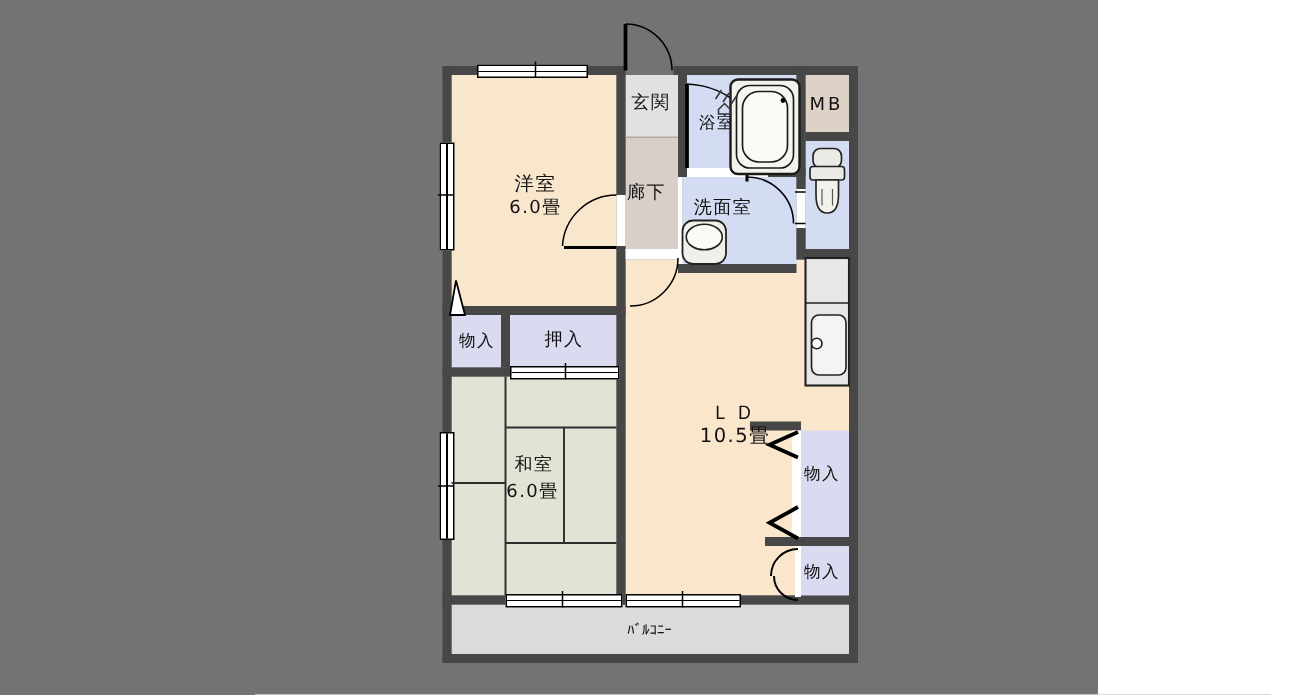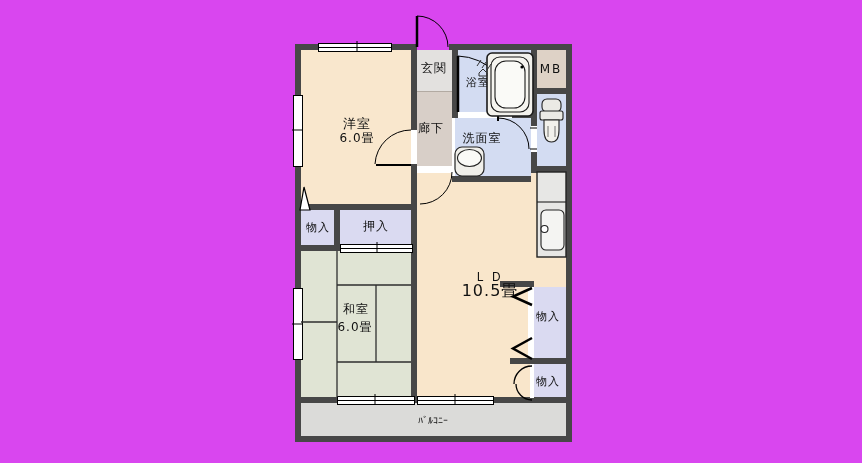--- a/index.html
+++ b/index.html
@@ -1,17 +1,17 @@
 <!DOCTYPE html>
 <html><head>
 <meta charset="utf-8">
 <style>
   html,body{margin:0;padding:0;background:#fff;}
   #canvas{
-    position:relative;width:862px;height:463px;background:#d946ef;overflow:hidden;
+    position:relative;width:732px;height:463px;background:#737373;overflow:hidden;
     font-family:"DejaVu Sans",sans-serif;color:#000;
   }
   .abs{position:absolute;}
   .fill{position:absolute;}
   .wall{position:absolute;background:#474747;}
   .lbl{
     position:absolute;transform:translate(-50%,-50%);
     white-space:nowrap;line-height:1;letter-spacing:1px;color:#111;
   }
   .win-h{position:absolute;background:#fff;border:1px solid #000;
@@ -96,21 +96,21 @@
   <div class="lbl" style="left:551px;top:69px;font-size:12px;letter-spacing:2px;">MB</div>
   <div class="lbl" style="left:431px;top:128px;font-size:12px;">廊下</div>
   <div class="lbl" style="left:482px;top:138px;font-size:12px;">洗面室</div>
   <div class="lbl" style="left:357px;top:123px;font-size:13px;">洋室</div>
   <div class="lbl" style="left:357px;top:138px;font-size:12px;">6.0畳</div>
   <div class="lbl" style="left:318px;top:227px;font-size:11px;">物入</div>
   <div class="lbl" style="left:376px;top:226px;font-size:12px;">押入</div>
   <div class="lbl" style="left:356px;top:309px;font-size:12px;">和室</div>
   <div class="lbl" style="left:355px;top:327px;font-size:12px;">6.0畳</div>
   <div class="lbl" style="left:490px;top:276px;font-size:13px;letter-spacing:3px;">ＬＤ</div>
-  <div class="lbl" style="left:490px;top:291px;font-size:16px;text-align:right;">10.5畳</div>
+  <div class="lbl" style="left:490px;top:291px;font-size:13px;text-align:right;">10.5畳</div>
   <div class="lbl" style="left:548px;top:316px;font-size:11px;">物入</div>
   <div class="lbl" style="left:548px;top:381px;font-size:11px;">物入</div>
   <div class="lbl" style="left:433px;top:421px;font-size:10px;letter-spacing:0;">ﾊﾞﾙｺﾆｰ</div>
 
   <svg width="862" height="463" viewBox="0 0 862 463">
 
     <g>
       <path d="M417,16 V47" stroke="#000" stroke-width="2.5" fill="none"></path>
       <path d="M417,16 A31,31 0 0 1 448,47" stroke="#000" stroke-width="1" fill="none"></path>
     </g>

